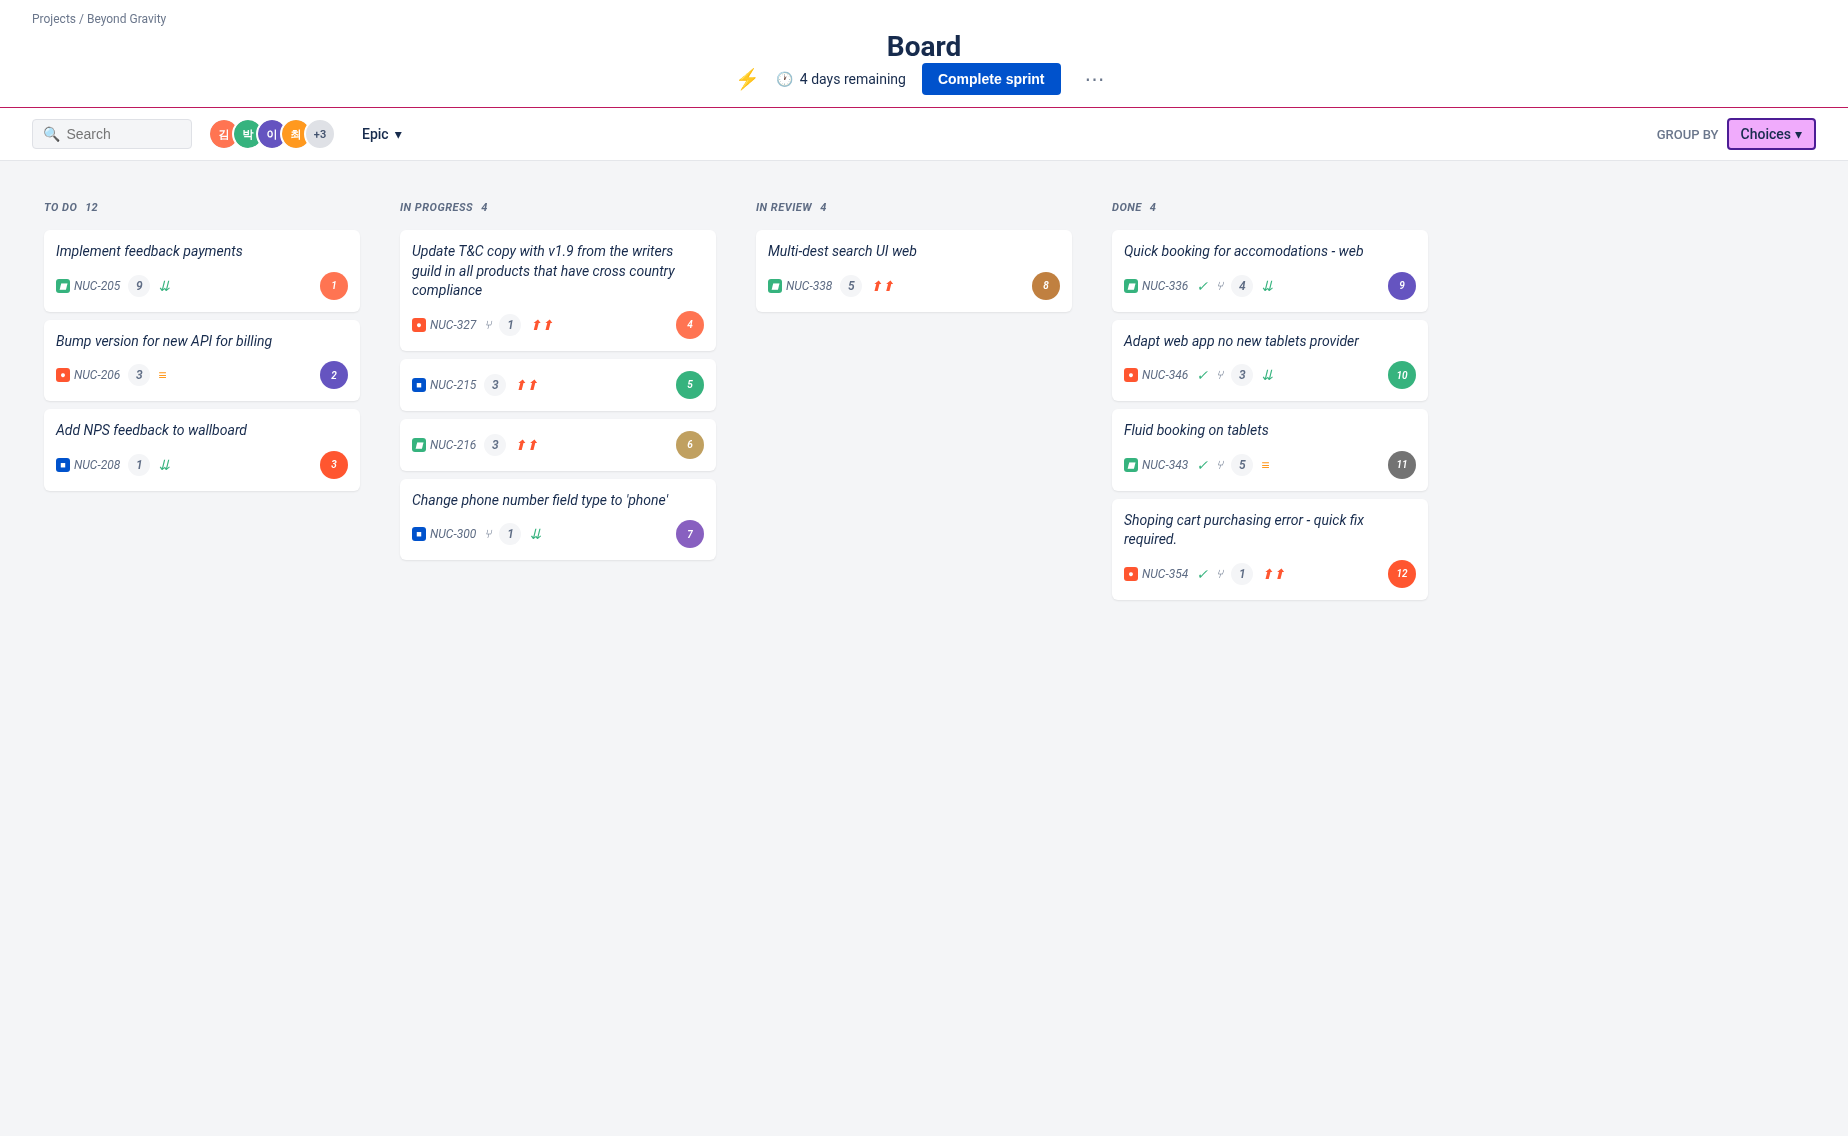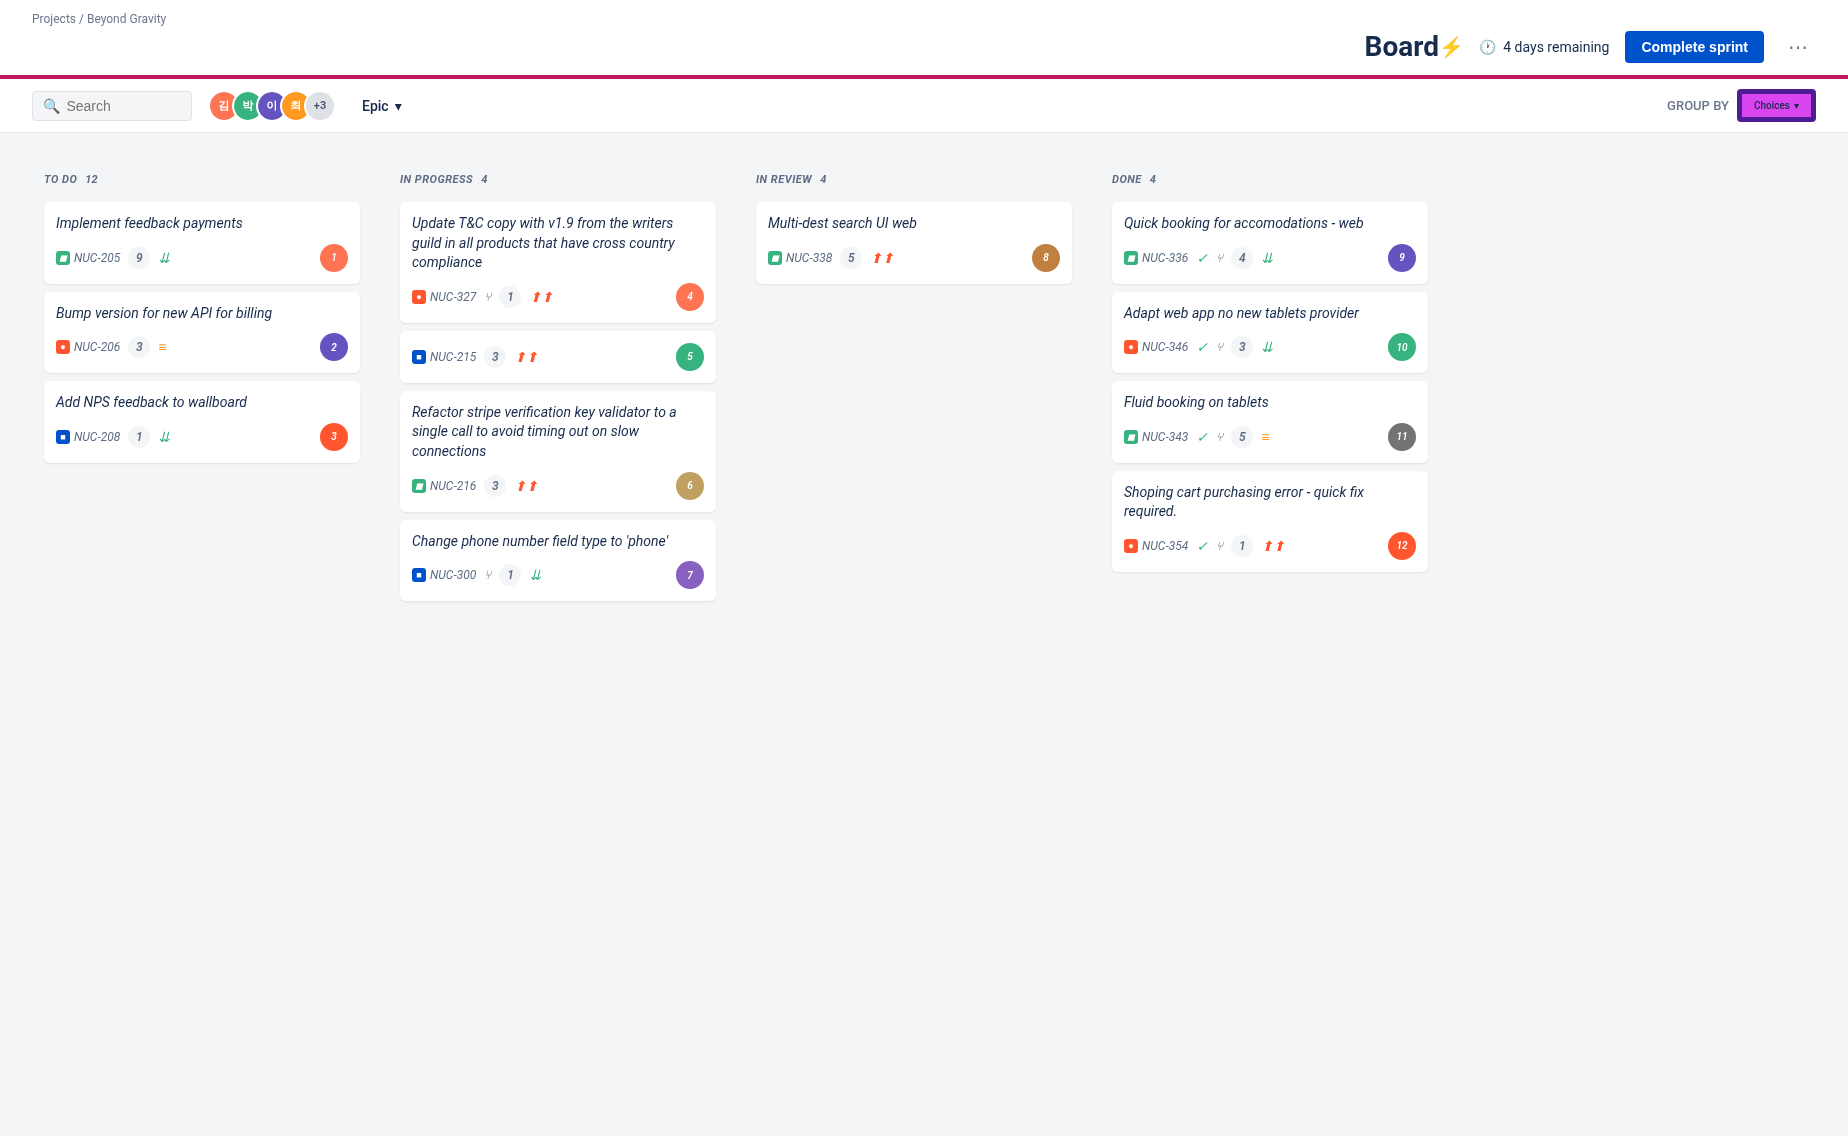--- a/index.html
+++ b/index.html
@@ -10,32 +10,33 @@
       font-size: 14px;
       min-height: 1136px;
       width: 1848px;
       overflow-x: hidden;
     }
 
     
     .header {
       background: #fff;
       padding: 12px 32px 0 32px;
-      border-bottom: 4px solid #be185d;
+      border-bottom: 1px solid #be185d;
     }
     .breadcrumb {
       font-size: 12px;
       color: #6b778c;
       margin-bottom: 4px;
     }
     .header-row {
       display: flex;
       align-items: center;
-      justify-content: flex-end;
+      justify-content: center;
       padding-bottom: 12px;
+      flex-direction: column;
     }
     .page-title {
       font-size: 28px;
       font-weight: 700;
       color: #172b4d;
     }
     .header-actions {
       display: flex;
       align-items: center;
       gap: 16px;
@@ -144,28 +145,28 @@
       align-items: center;
       gap: 8px;
       font-size: 13px;
       color: #6b778c;
     }
     .group-by-label { font-weight: 500; }
     .choices-dropdown {
       display: flex;
       align-items: center;
       gap: 4px;
-      border: 5px solid #4c1d95;
+      border: 2px solid #4c1d95;
       border-radius: 4px;
       padding: 6px 12px;
-      font-size: 10px;
+      font-size: 14px;
       font-weight: 500;
       color: #172b4d;
       cursor: pointer;
-      background: #d946ef;
+      background: #f0abfc;
     }
 
     
     .board {
       padding: 24px 32px;
       display: flex;
       gap: 16px;
       align-items: flex-start;
       font-style: italic;
     }
@@ -448,21 +449,20 @@
           <span class="card-points">3</span>
           <span class="priority-high priority-icon">⬆⬆</span>
         </div>
 
         <div class="card-avatar" style="background:#36b37e;">
           5
         </div>
       </div>
     </div>
       <div class="card">
-      <div class="card-title">Refactor stripe verification key validator to a single call to avoid timing out on slow connections</div>
       <div class="card-footer">
 
         <div class="card-meta-left">
           <div class="card-id">
             <span class="issue-icon story">◼</span>
             <span>NUC-216</span>
           </div>
           <span class="card-points">3</span>
           <span class="priority-high priority-icon">⬆⬆</span>
         </div>

